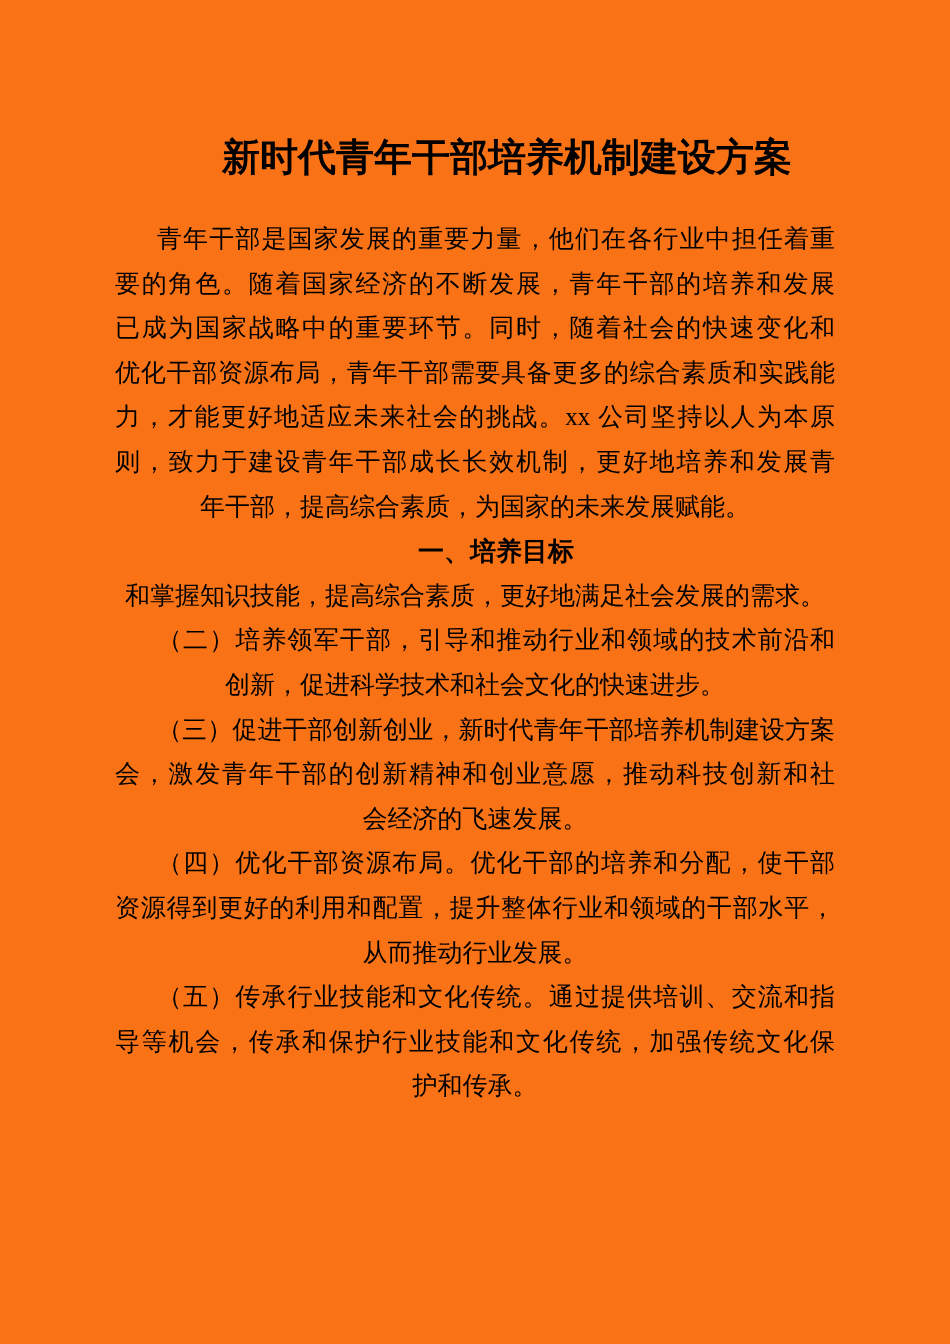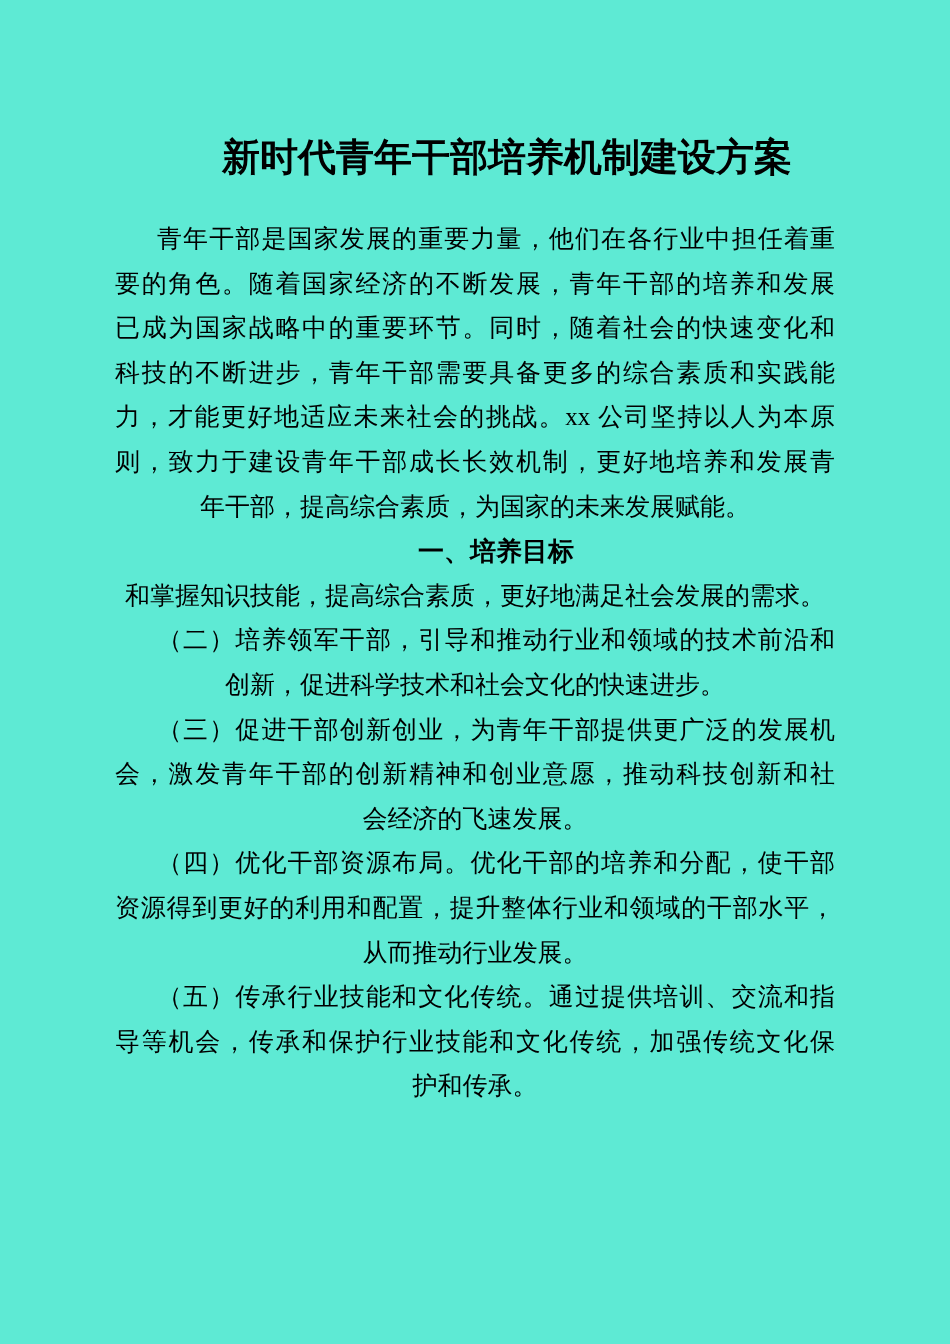--- a/index.html
+++ b/index.html
@@ -5,21 +5,21 @@
   html, body {
     margin: 0;
     padding: 0;
     background: #ffffff;
   }
   .page {
     position: relative;
     width: 950px;
     height: 1344px;
     margin: 0 auto;
-    background: #5eead4;
+    background: #f97316;
     box-sizing: border-box;
     padding: 126px 51px 0 115px;
     overflow: hidden;
     color: #000000;
   }
   .title {
     margin: 0;
     font-family: "Liberation Serif", serif;
     font-weight: bold;
     font-size: 38px;
@@ -62,37 +62,37 @@
 </head>
 <body>
 
 <main class="page">
   <h1 class="title">新时代青年干部培养机制建设方案</h1>
   <section class="doc-body">
       <div class="para body">
         <div class="line indent justify">青年干部是国家发展的重要力量，他们在各行业中担任着重</div>
         <div class="line justify">要的角色。随着国家经济的不断发展，青年干部的培养和发展</div>
         <div class="line justify">已成为国家战略中的重要环节。同时，随着社会的快速变化和</div>
-        <div class="line justify">科技的不断进步，青年干部需要具备更多的综合素质和实践能</div>
+        <div class="line justify">优化干部资源布局，青年干部需要具备更多的综合素质和实践能</div>
         <div class="line justify">力，才能更好地适应未来社会的挑战。xx 公司坚持以人为本原</div>
         <div class="line justify">则，致力于建设青年干部成长长效机制，更好地培养和发展青</div>
         <div class="line">年干部，提高综合素质，为国家的未来发展赋能。</div>
       </div>
       <div class="para heading">
         <div class="line indent">一、培养目标</div>
       </div>
       <div class="para body">
         <div class="line">和掌握知识技能，提高综合素质，更好地满足社会发展的需求。</div>
       </div>
       <div class="para body">
         <div class="line indent justify">（二）培养领军干部，引导和推动行业和领域的技术前沿和</div>
         <div class="line">创新，促进科学技术和社会文化的快速进步。</div>
       </div>
       <div class="para body">
-        <div class="line indent justify">（三）促进干部创新创业，为青年干部提供更广泛的发展机</div>
+        <div class="line indent justify">（三）促进干部创新创业，新时代青年干部培养机制建设方案</div>
         <div class="line justify">会，激发青年干部的创新精神和创业意愿，推动科技创新和社</div>
         <div class="line">会经济的飞速发展。</div>
       </div>
       <div class="para body">
         <div class="line indent justify">（四）优化干部资源布局。优化干部的培养和分配，使干部</div>
         <div class="line justify">资源得到更好的利用和配置，提升整体行业和领域的干部水平，</div>
         <div class="line">从而推动行业发展。</div>
       </div>
       <div class="para body">
         <div class="line indent justify">（五）传承行业技能和文化传统。通过提供培训、交流和指</div>

